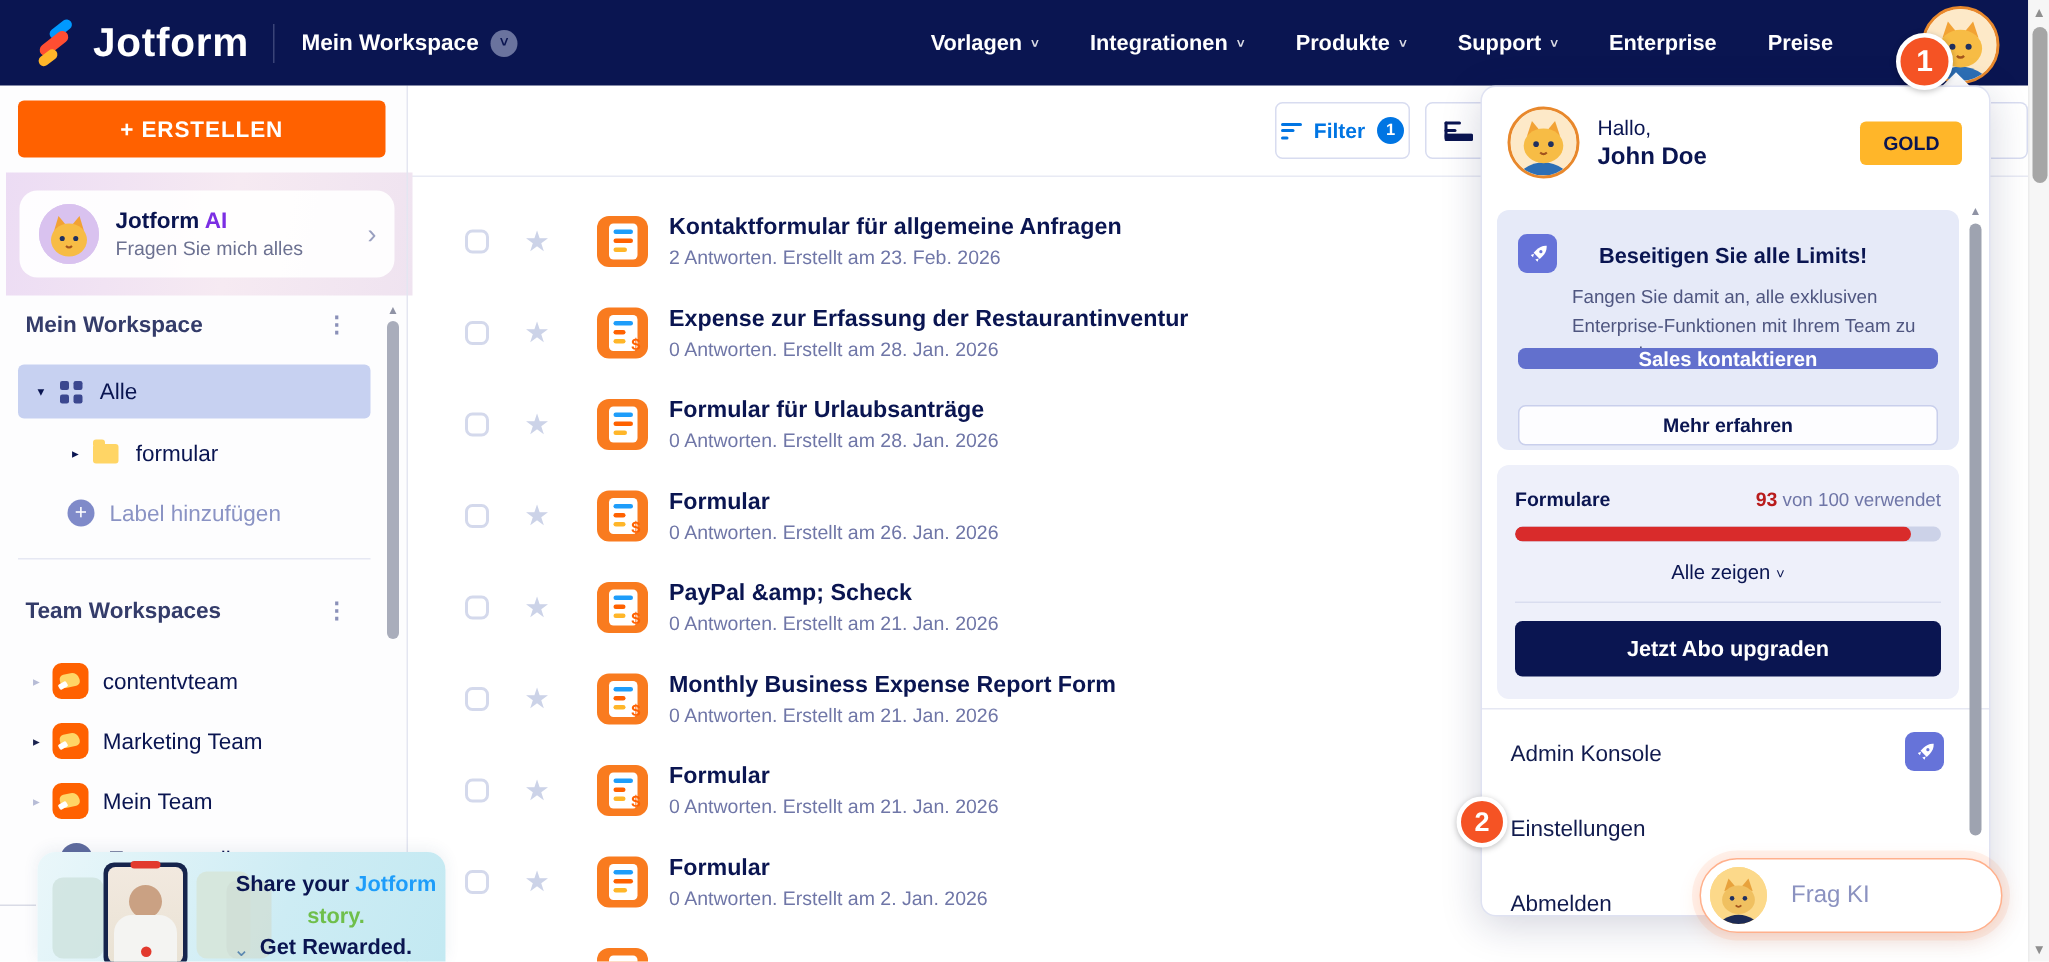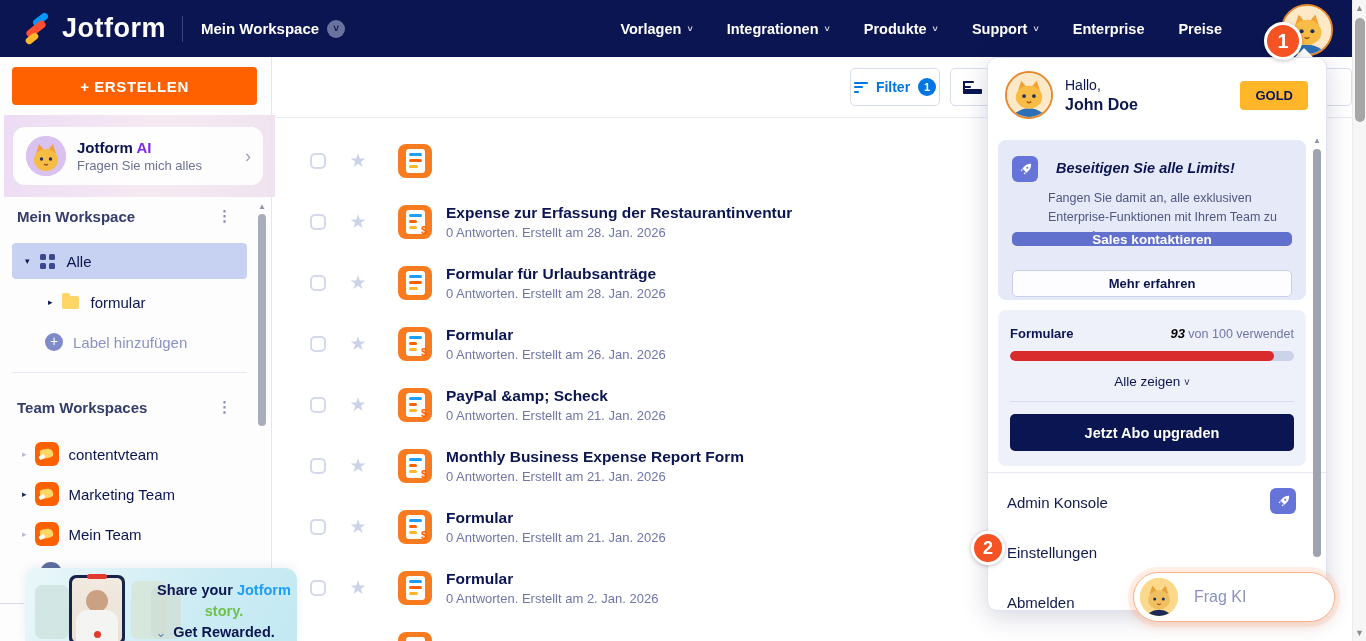--- a/index.html
+++ b/index.html
@@ -123,30 +123,30 @@
   
   .panel { position:absolute; left:987px; top:57px; width:340px; height:554px; background:#fff; border:1px solid #dfe2f2; border-radius:10px; box-shadow:0 6px 26px rgba(20,30,80,.18); z-index:30; }
   .panel-head { position:absolute; left:0; top:0; width:100%; height:74px; display:flex; align-items:center; }
   .panel-avatar { width:48px; height:48px; border-radius:50%; overflow:hidden; border:2px solid #e8882c; background:#fde9c8; margin-left:17px; flex:none; }
   .greet { margin-left:12px; }
   .greet .hallo { font-size:14px; color:#0a1551; }
   .greet .name { font-size:16px; font-weight:bold; color:#0a1551; margin-top:3px; }
   .gold-badge { position:absolute; right:18px; top:23px; background:#ffb629; color:#0a1551; font-size:13px; font-weight:bold; padding:7px 15px; border-radius:4px; }
   .panel-scrollzone { position:absolute; left:0; top:74px; width:100%; height:340px; background:#fff; }
   .upsell-card { position:absolute; left:10px; top:8px; width:308px; height:160px; background:#e6eaf8; border-radius:8px; padding:16px 14px 0 14px; }
-  .upsell-top { display:flex; align-items:flex-start; gap:18px;font-style:italic; }
+  .upsell-top { display:flex; align-items:center; gap:28px; }
   .rocket-sq { width:26px; height:26px; border-radius:6px; background:#6673d9; flex:none; display:flex; align-items:center; justify-content:center; }
   .upsell-title { font-size:14.5px; font-weight:bold; color:#0a1551; margin-top:4px; }
   .upsell-body { font-size:12.5px; color:#4f5680; line-height:1.5; margin:7px 0 0 36px; width:255px; }
   .sales-btn { position:absolute; left:14px; top:92px; width:280px; height:14px; background:#6270cd; border:none; border-radius:5px; color:#ffffff; font-size:13.5px; font-weight:bold; cursor:pointer; font-family:inherit; }
   .more-btn { position:absolute; left:14px; top:130px; width:280px; height:27px; background:#fdfdff; border:1px solid #c9cfec; border-radius:5px; color:#0a1551; font-size:13px; font-weight:bold; cursor:pointer; font-family:inherit; }
   .usage-card { position:absolute; left:10px; top:178px; width:308px; height:156px; background:#eef0fa; border-radius:8px; padding:14px 12px 0 12px; }
   .usage-row { display:flex; justify-content:space-between; align-items:baseline; }
   .usage-label { font-size:13px; font-weight:bold; color:#0a1551; }
-  .usage-val b { font-size:13px; color:#000000;font-style:italic; }
+  .usage-val b { font-size:13px; color:#b91c1c; }
   .usage-val span { font-size:12.5px; color:#6f76a7; }
   .progress-track { margin-top:9px; width:284px; height:10px; border-radius:5px; background:#ccd2e8; overflow:hidden; }
   .progress-fill { height:100%; border-radius:5px; background:#d92b2b; width:93%; }
   .show-all { text-align:center; margin-top:13px; font-size:13.5px; color:#0a1551; cursor:pointer; }
   .show-all .c { font-size:10px; }
   .usage-divider { margin:12px auto 0; width:284px; height:1px; background:#d9ddef; }
   .upgrade-btn { display:block; margin:12px auto 0; width:284px; height:37px; background:#0a1551; border:none; border-radius:5px; color:#fff; font-size:14.5px; font-weight:bold; cursor:pointer; font-family:inherit; }
   .panel-scrollbar { position:absolute; right:4px; top:78px; width:10px; height:498px; }
   .panel-scrollbar .arr { color:#8f93a5; font-size:8px; text-align:center; }
   .panel-scrollbar .thumb { position:absolute; left:1px; top:13px; width:8px; height:408px; background:#9ea3b0; border-radius:4px; }
@@ -360,20 +360,24 @@
     <div class="form-row" style="margin-top:12px;">
       <span class="row-check"></span>
       <span class="row-star">★</span>
       <span class="form-icon">
           <span class="doc">
             <i class="b"></i>
             <i class="o"></i>
             <i class="a"></i>
           </span>
         </span>
+      <span class="row-text">
+          <span class="row-title" style="display:block">Kontaktformular für allgemeine Anfragen</span>
+          <span class="row-meta" style="display:block">2 Antworten. Erstellt am 23. Feb. 2026</span>
+        </span>
     </div>
     <div class="form-row">
       <span class="row-check"></span>
       <span class="row-star">★</span>
       <span class="form-icon payment">
           <span class="doc">
             <i class="b"></i>
             <i class="o"></i>
             <i class="a"></i>
           </span>

